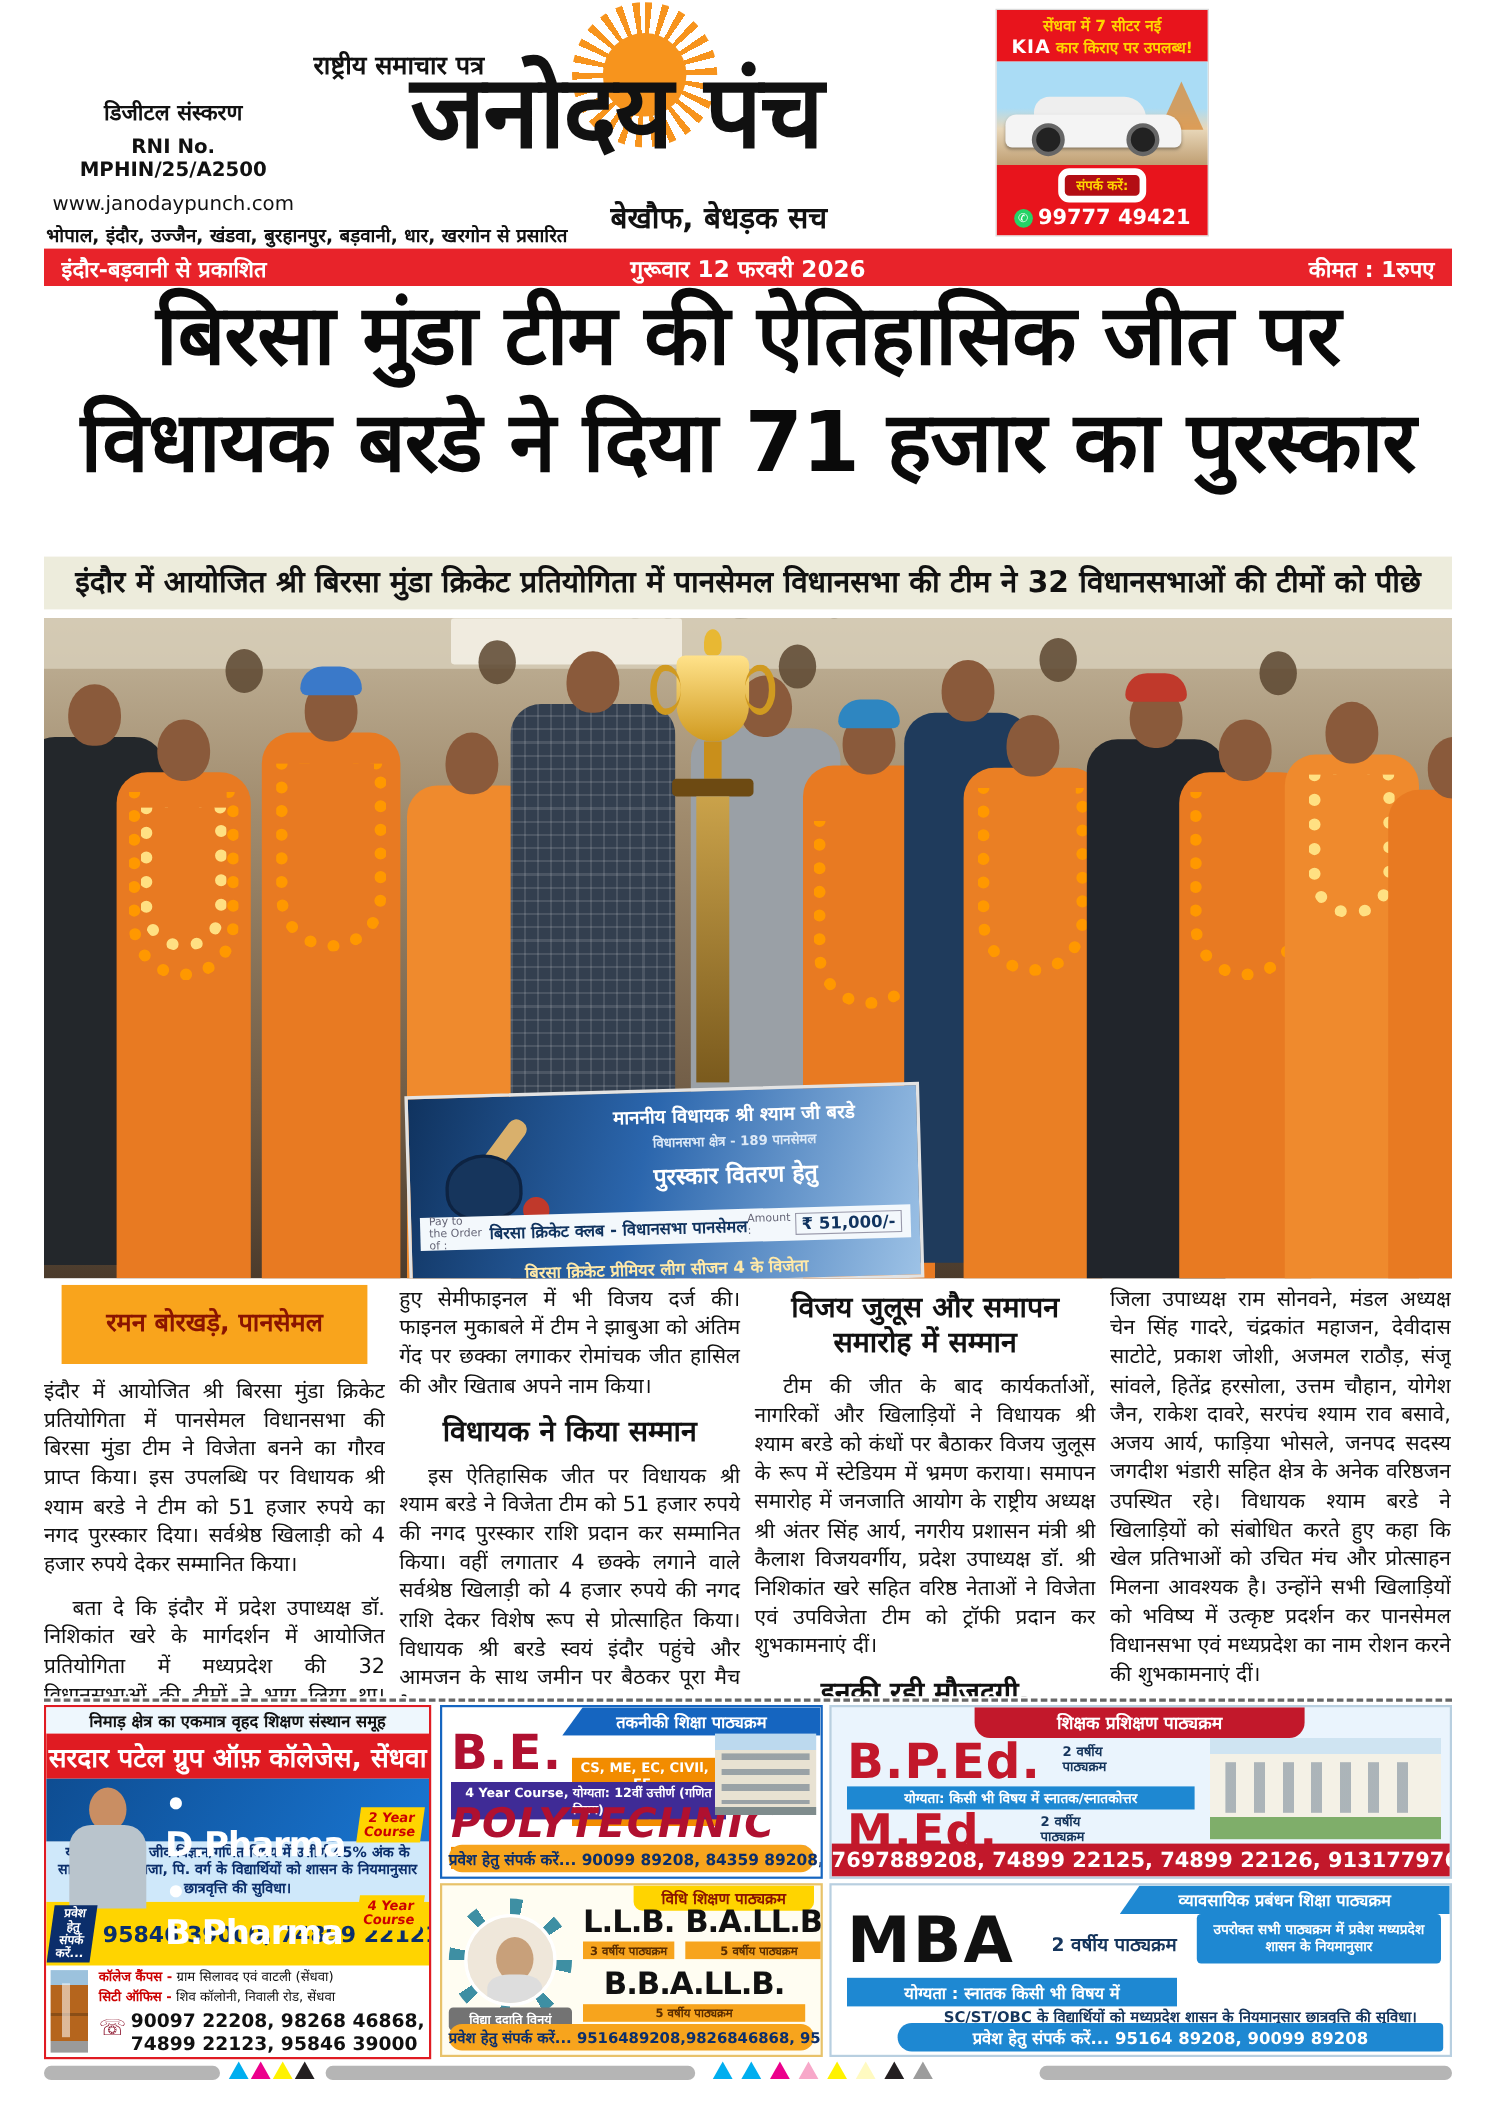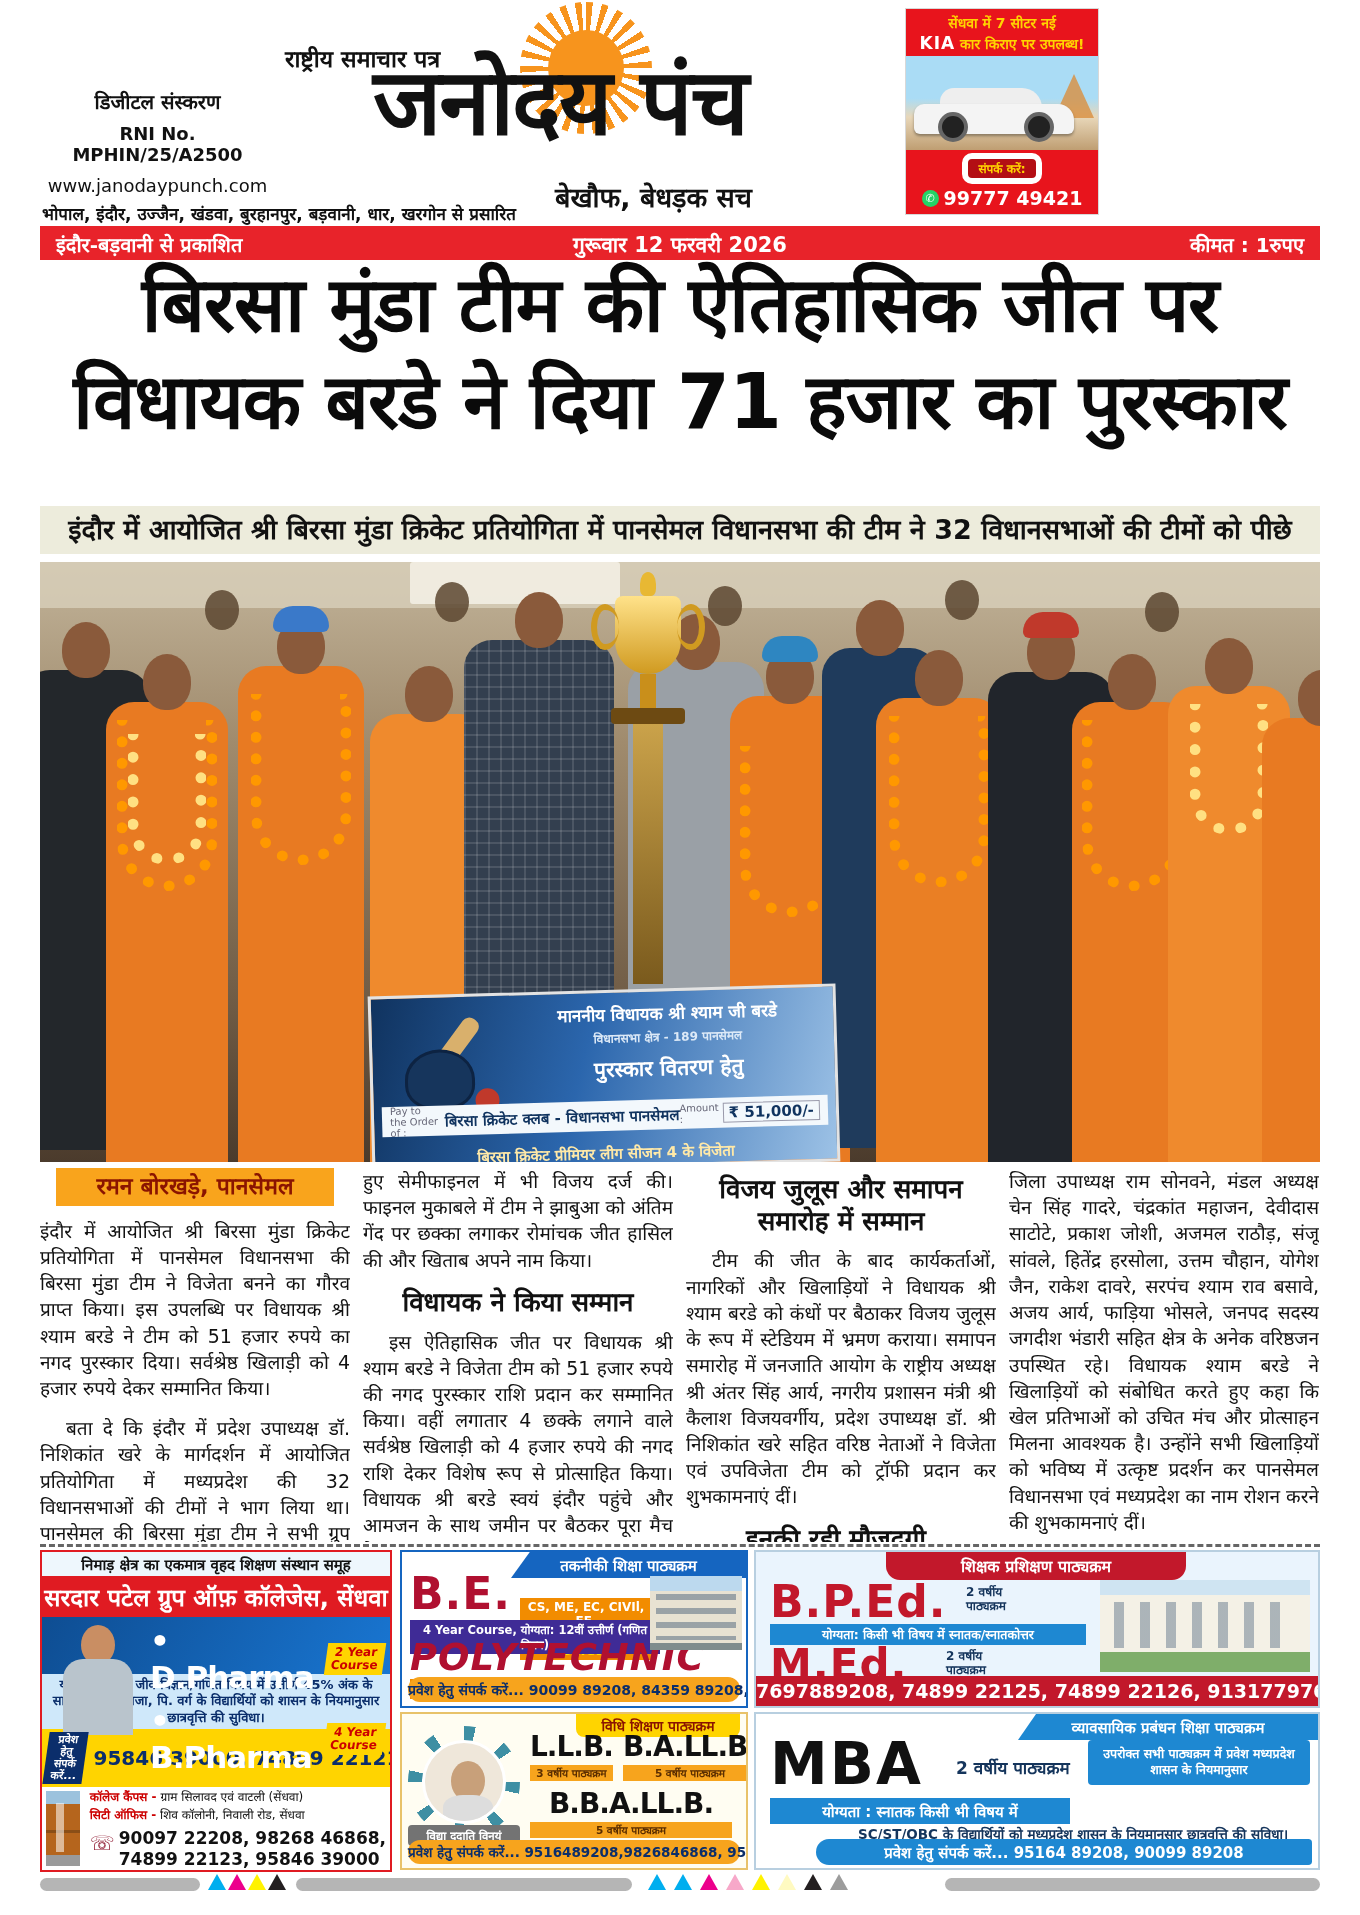--- a/index.html
+++ b/index.html
@@ -94,21 +94,21 @@
   .cq-payee{font-size:15px;font-weight:800;margin-left:6px;white-space:nowrap;}
   .cq-amtlabel{font-size:10px;color:#667;margin-left:auto;}
   .cq-amount{font-size:15px;font-weight:900;border:1px solid #99a;padding:0 5px;margin-left:4px;white-space:nowrap;}
   .cq-foot{position:absolute;left:8px;right:8px;bottom:2px;text-align:center;font-size:15px;font-weight:800;color:#ffe9a8;white-space:nowrap;overflow:hidden;}
 
   
   .col{position:absolute;top:1168px;width:310px;height:374px;overflow:hidden;
        font-size:19px;line-height:1.38;text-align:justify;font-weight:500;}
   .col.c1{left:40px;} .col.c2{left:363px;} .col.c3{left:686px;} .col.c4{left:1009px;}
   .byline{width:278px;margin:0 auto 12px;background:#f9a41c;color:#8a1400;font-weight:800;
-          text-align:center;font-size:23px;padding:3px 0;}
+          text-align:center;font-size:23px;padding:20px 0;}
   .para{margin:0 0 14px;}
   .para.indent{text-indent:26px;}
   .sub-head{text-align:center;font-weight:800;font-size:26px;line-height:1.22;margin:6px 0 10px;text-align-last:center;}
 
   
   .dash-sep{position:absolute;left:40px;top:1544px;width:1280px;border-top:3px dashed #666;}
   .ad{position:absolute;overflow:hidden;box-sizing:border-box;}
   
   .ad-pharma{left:40px;top:1550px;width:352px;height:322px;border:2px solid #e01b22;display:flex;flex-direction:column;}
   .ap-tag{background:#eef7fd;font-weight:700;font-size:15px;text-align:center;padding:2px 0;}

